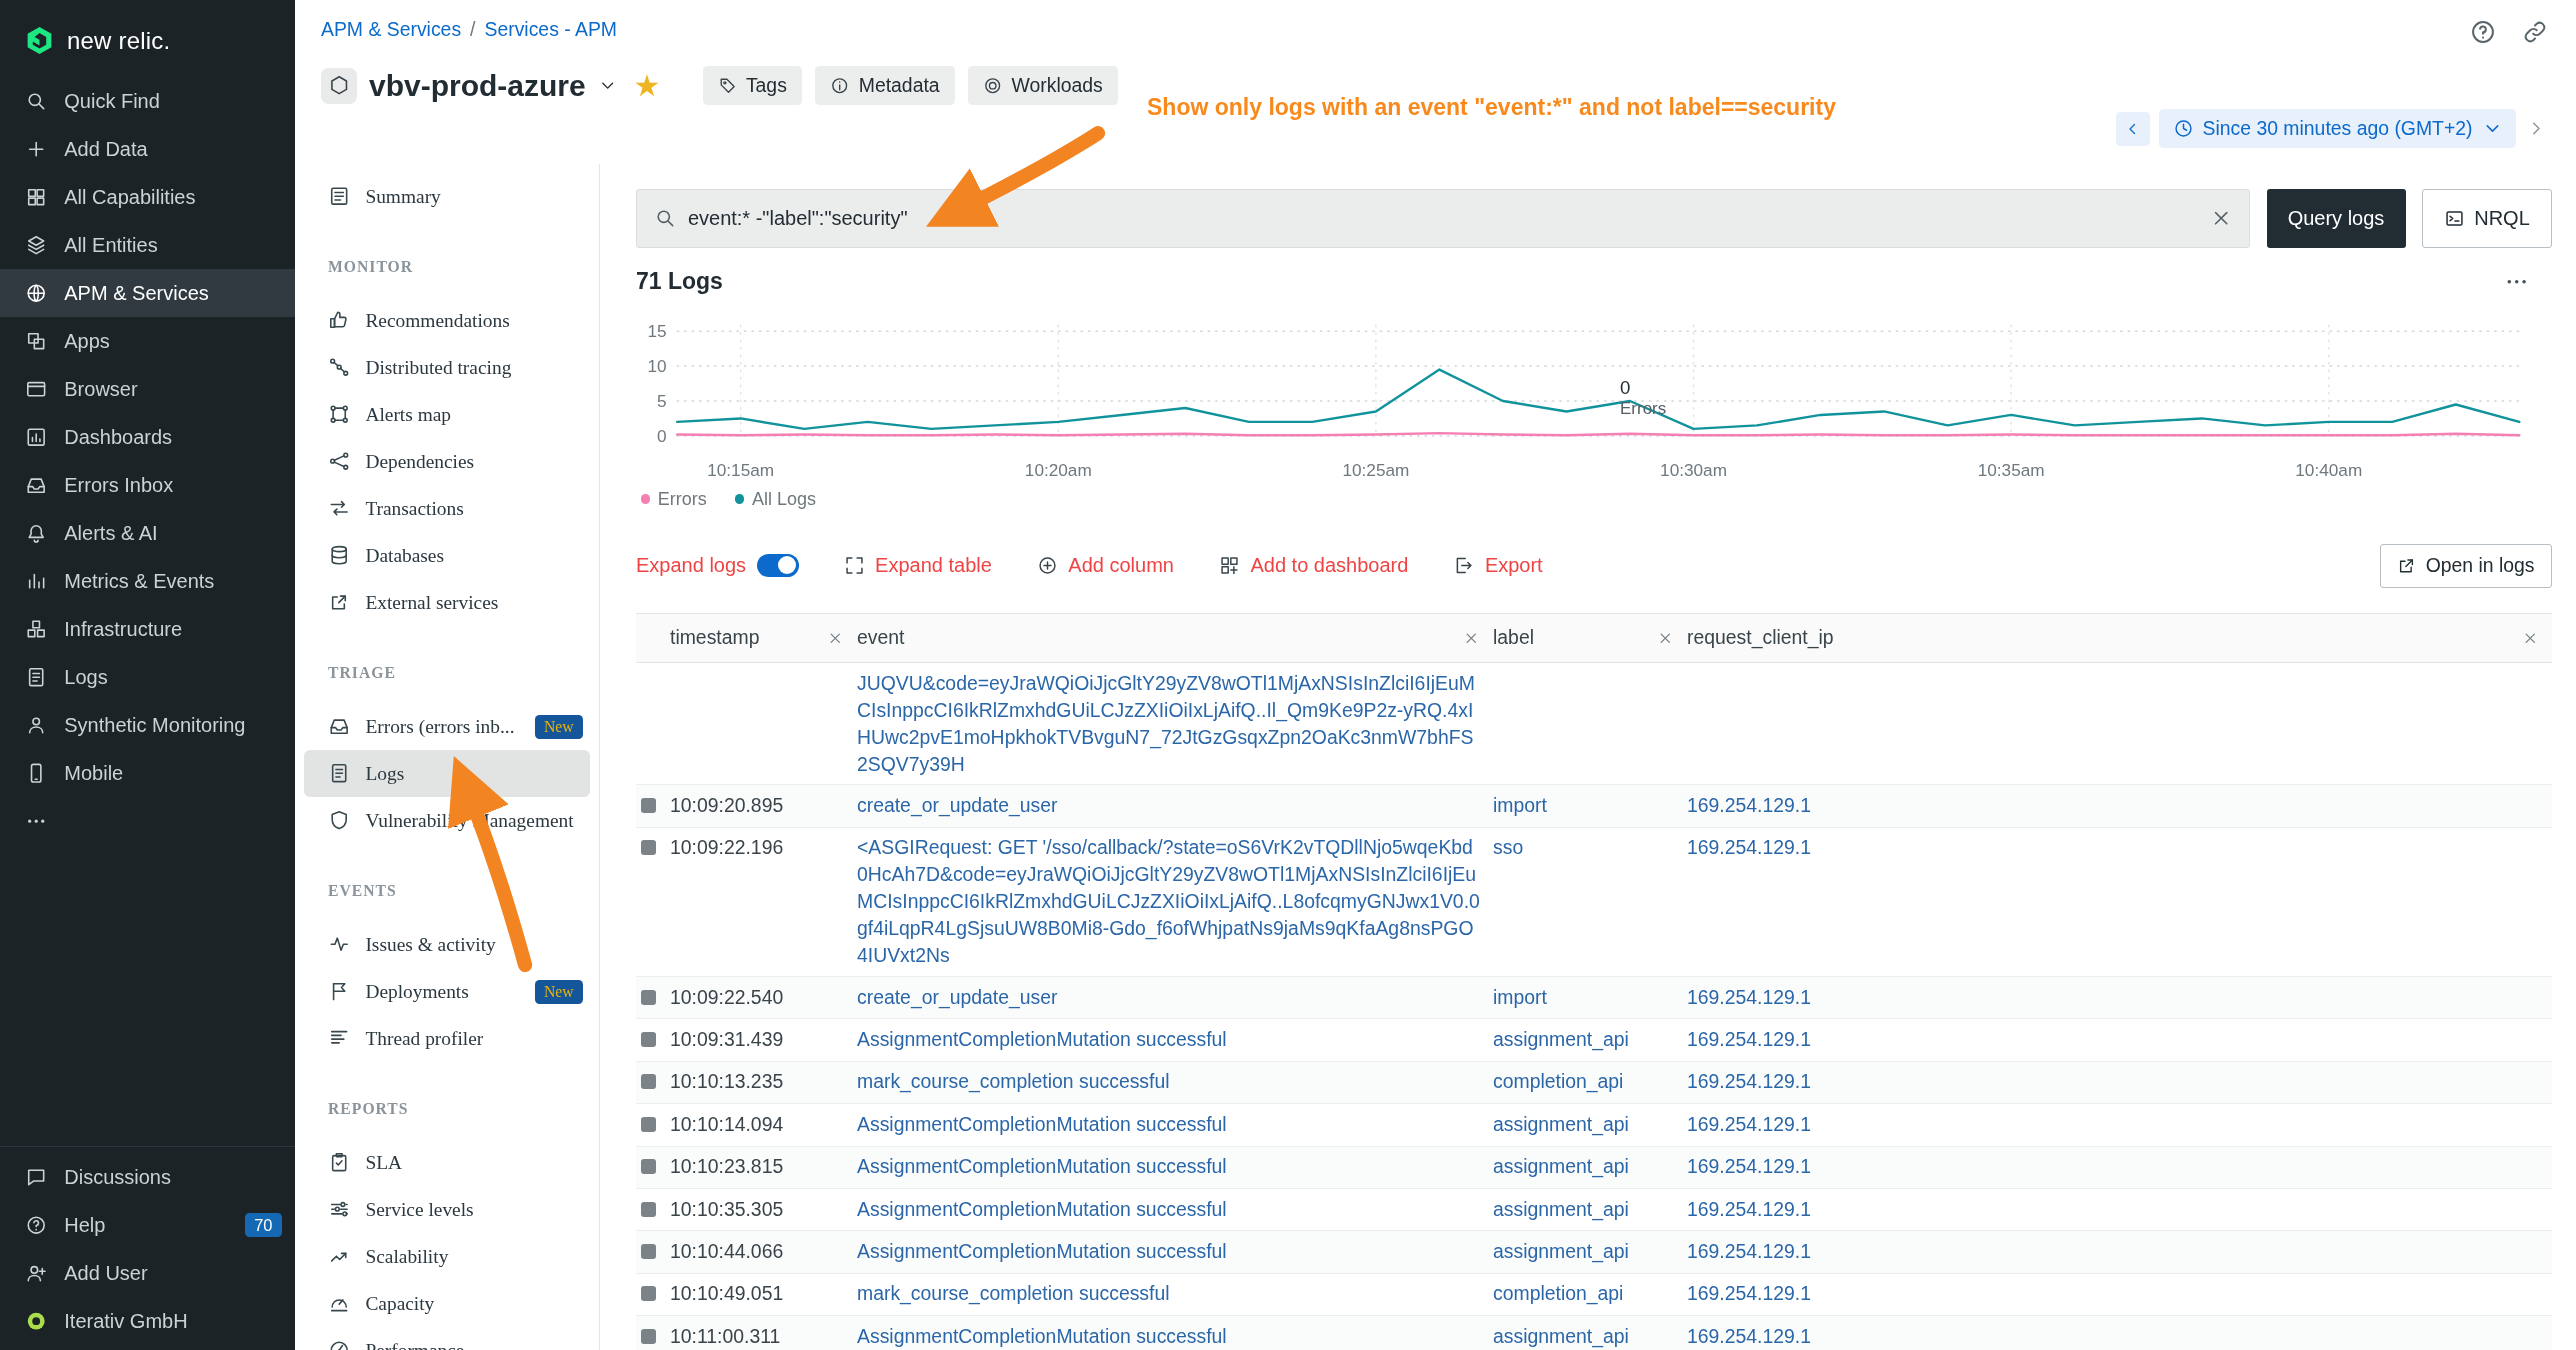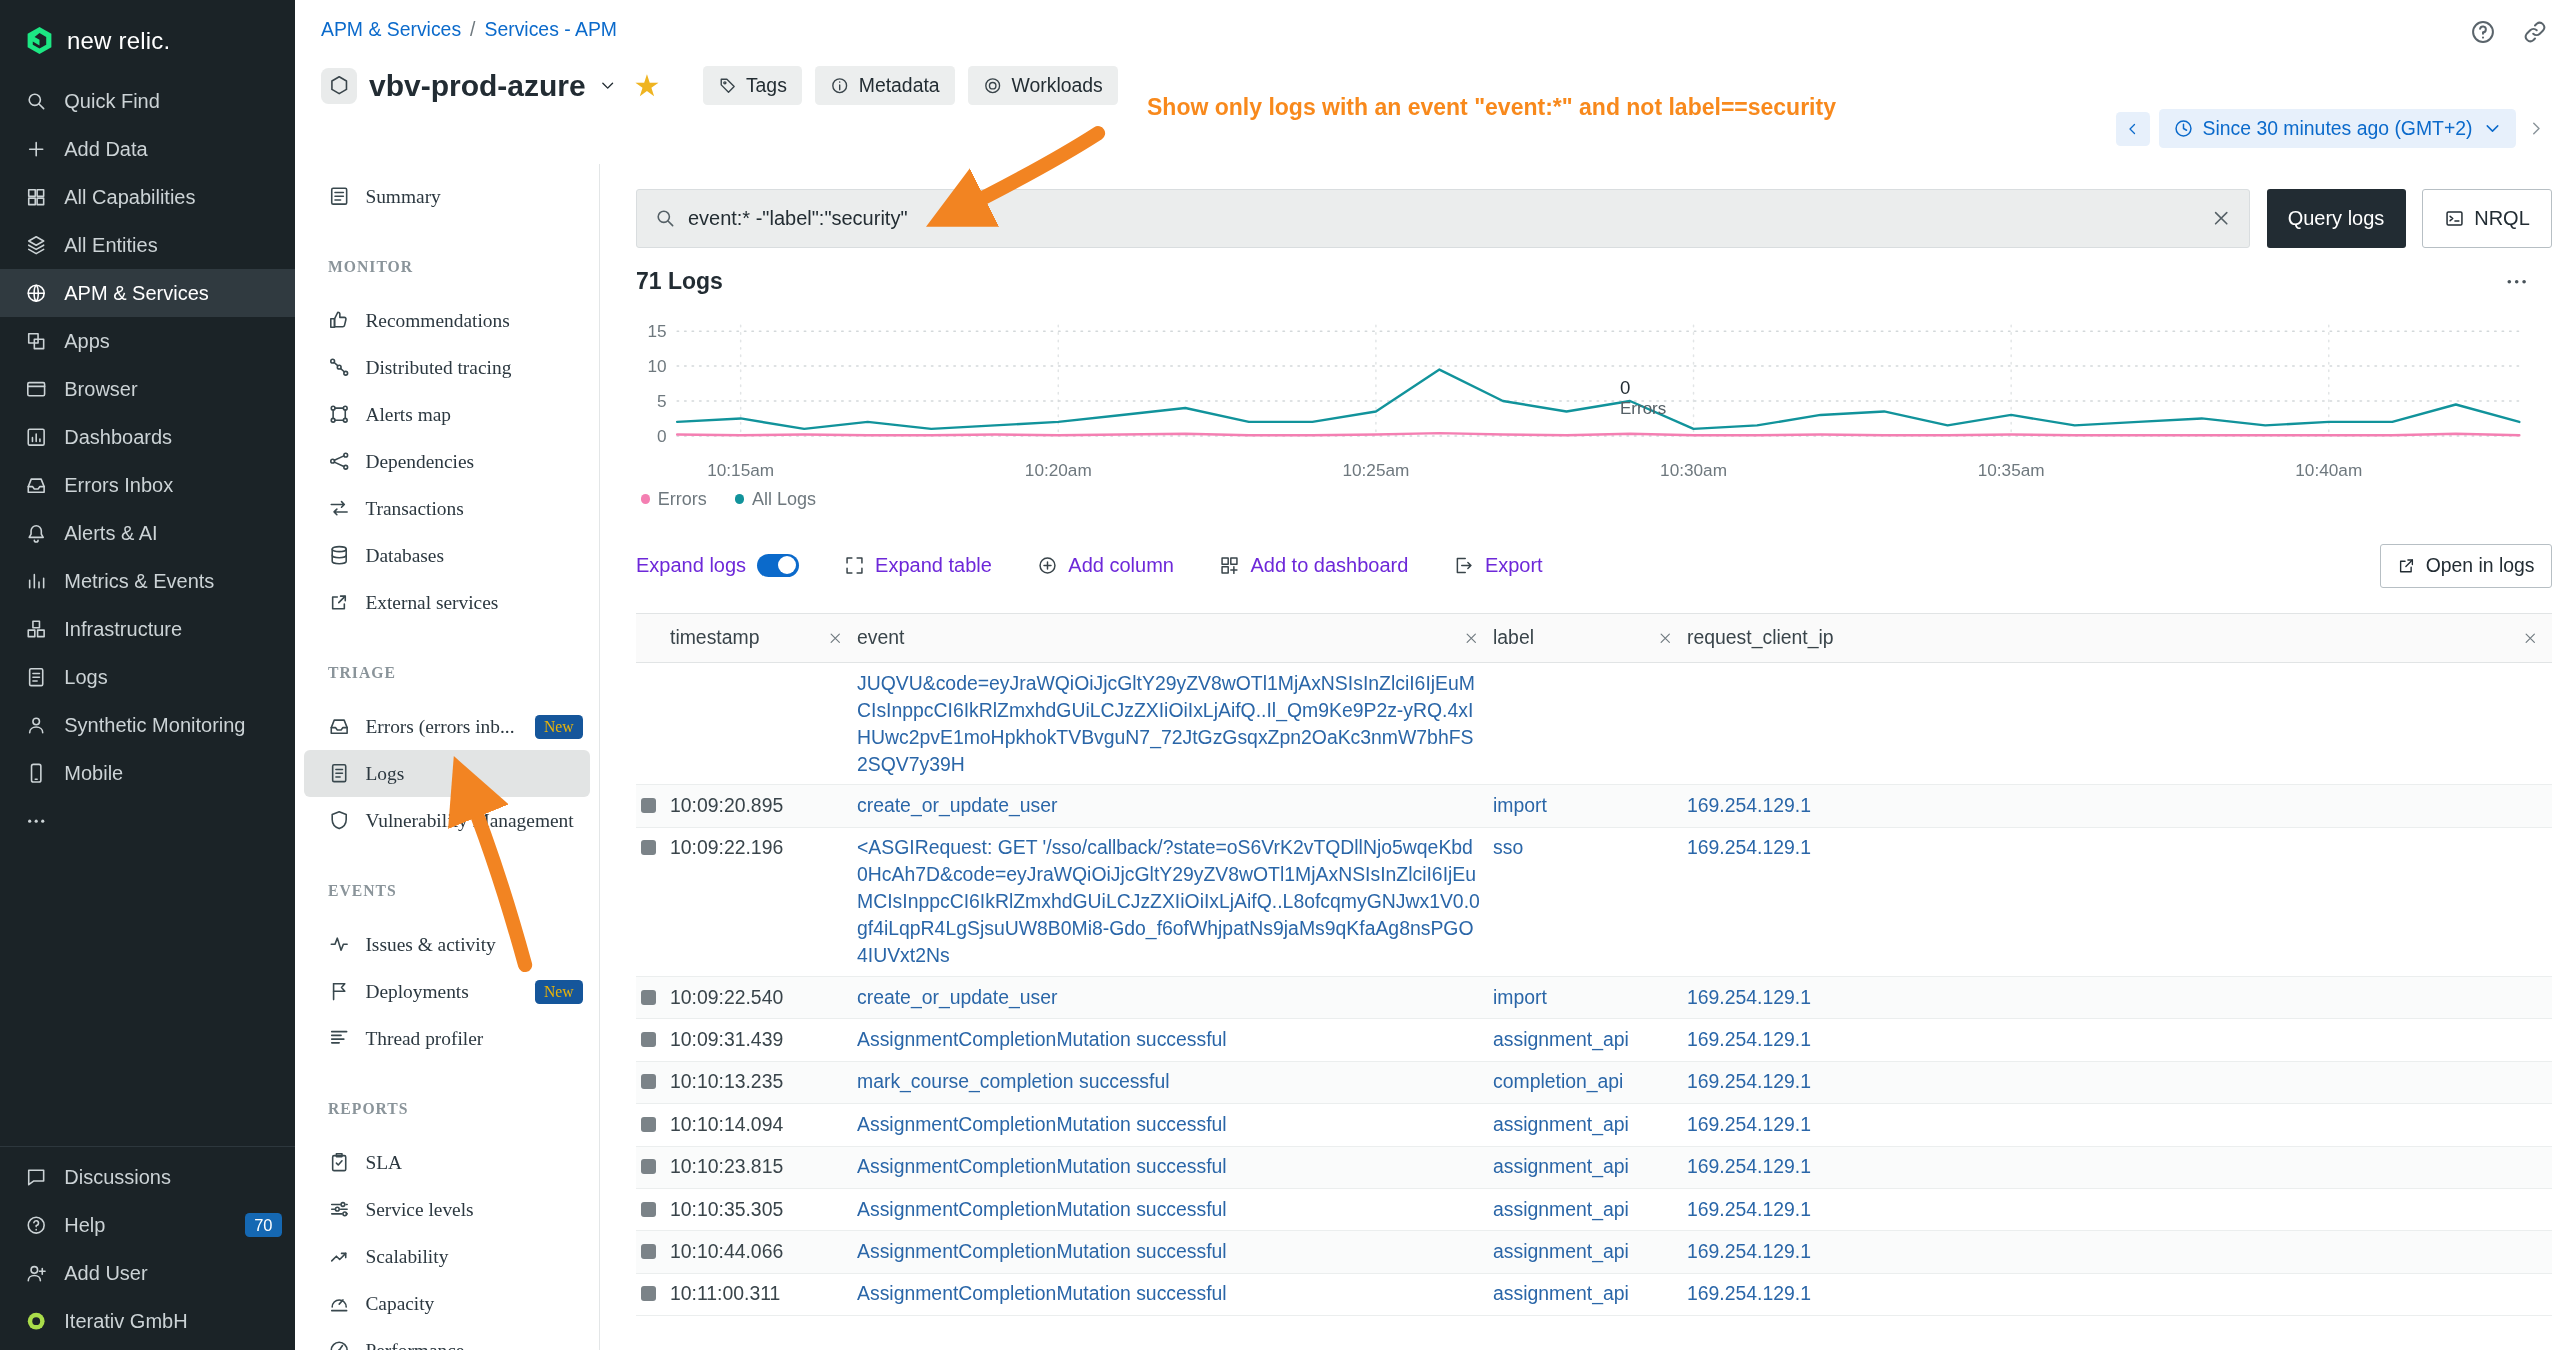--- a/index.html
+++ b/index.html
@@ -73,21 +73,21 @@
   #logs-chart{font-family:"Liberation Sans",sans-serif;}
   .chart-annotation{position:absolute;left:984px;top:70px;}
   .ca-val{font-size:18.7px;color:#222c33;}
   .ca-lab{font-size:17px;color:#556066;}
 
   .legend{display:flex;gap:28px;margin-top:7.5px;padding-left:4.5px;}
   .legend-item{display:flex;align-items:center;gap:7.5px;font-size:18px;color:#6e787e;cursor:pointer;}
   .legend-dot{width:9.7px;height:9.7px;border-radius:50%;flex:0 0 9.7px;}
 
   .toolbar{margin-top:34px;display:flex;align-items:center;gap:45px;}
-  .tool{display:flex;align-items:center;gap:10.5px;font-size:20px;color:#6d28d9;cursor:pointer;}
+  .tool{display:flex;align-items:center;gap:10.5px;font-size:20px;color:#ef4444;cursor:pointer;}
   .tool .icon{width:21px;height:21px;color:#39444a;}
   .toggle{width:42px;height:22.4px;border-radius:12px;background:#0b6acb;position:relative;cursor:pointer;flex:0 0 42px;}
   .toggle::after{content:"";position:absolute;right:3px;top:2.2px;width:18px;height:18px;background:#fff;border-radius:50%;}
   .btn-open{margin-left:auto;height:42px;border:0.7px solid #b7bfc4;border-radius:3px;background:#fff;display:flex;align-items:center;gap:9px;padding:0 16.5px;font-size:19.4px;color:#222c33;cursor:pointer;}
   .btn-open .icon{width:19.4px;height:19.4px;}
 
   .logs-table{margin-top:25.4px;width:100%;border-collapse:collapse;table-layout:fixed;}
   .logs-table th{height:48px;background:#fafafa;border-top:0.7px solid #e1e4e5;border-bottom:0.7px solid #e1e4e5;font-size:19.4px;font-weight:normal;color:#39444a;text-align:left;padding:0;}
   .th-inner{display:flex;align-items:center;padding-right:13.5px;}
   .th-x{margin-left:auto;width:16.5px;height:16.5px;color:#717b81;cursor:pointer;flex:0 0 16.5px;}
@@ -968,20 +968,27 @@
               </tr>
 
               <tr class="log-row">
                 <td class="cell-check"><span class="row-check"></span></td>
                 <td class="cell-ts">10:10:44.066</td>
                 <td><a class="cell-link">AssignmentCompletionMutation successful</a></td>
                 <td><a class="cell-link">assignment_api</a></td>
                 <td><a class="cell-link">169.254.129.1</a></td>
               </tr>
 
+              <tr class="log-row">
+                <td class="cell-check"><span class="row-check"></span></td>
+                <td class="cell-ts">10:10:49.051</td>
+                <td><a class="cell-link">mark_course_completion successful</a></td>
+                <td><a class="cell-link">completion_api</a></td>
+                <td><a class="cell-link">169.254.129.1</a></td>
+              </tr>
 
               <tr class="log-row">
                 <td class="cell-check"><span class="row-check"></span></td>
                 <td class="cell-ts">10:11:00.311</td>
                 <td><a class="cell-link">AssignmentCompletionMutation successful</a></td>
                 <td><a class="cell-link">assignment_api</a></td>
                 <td><a class="cell-link">169.254.129.1</a></td>
               </tr>
             </tbody>
         </table>

